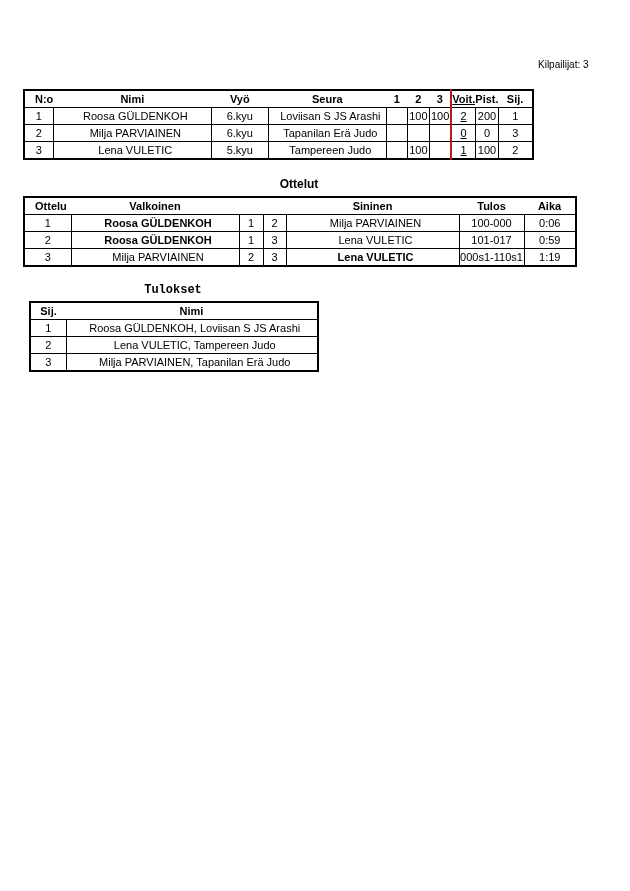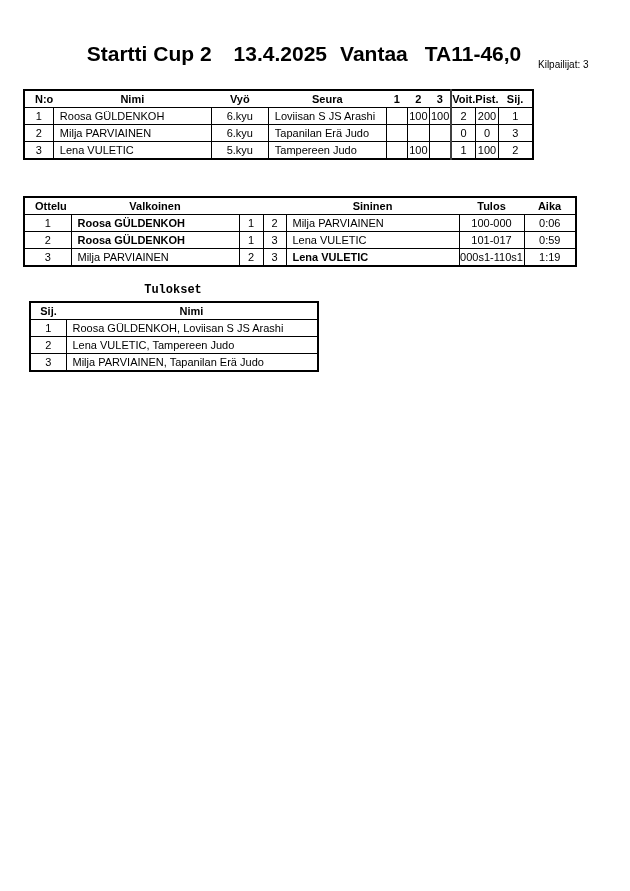--- a/index.html
+++ b/index.html
@@ -48,46 +48,40 @@
     font-size: 11px;
     height: 16px;
     padding: 0;
     overflow: hidden;
     white-space: nowrap;
     line-height: 16px;
   }
   td { border: 1px solid #000; }
   thead th { border: none; border-bottom: 1px solid #000; font-weight: bold; }
   .c { text-align: center; }
-  .l { text-align: left; padding-left: 6px; }
+  .l { text-align: center; padding-left: 6px; }
   .hl { text-align: left; padding-left: 10px; }
-  .thick-l { border-left: 2px solid #404040; }
+  .thick-l { border-left: 2px solid #b91c1c; text-decoration: underline; }
   .bold { font-weight: bold; }
   .normal { font-weight: normal; }
 
   
   .t-kilpailijat { top: 89px;  left: 23px; }
   .t-ottelut     { top: 196px; left: 23px; }
   .t-tulokset    { top: 301px; left: 29px; }
 
   .section-title { position: absolute; font-size: 12px; font-weight: bold; text-align: center; }
   .ottelut-title  { top: 177px; left: 23px; width: 552px; }
   .tulokset-title { top: 283px; left: 29px; width: 288px; font-family: Liberation Mono, monospace; }
 </style>
 </head>
 <body>
 
 <div class="page">
 
-  <div class="title">
-    <span>Startti Cup 2</span>
-    <span>13.4.2025</span>
-    <span>Vantaa</span>
-    <span>TA11-46,0</span>
-  </div>
   <div class="count">Kilpailijat: 3</div>
 
   <table class="t-kilpailijat">
     <colgroup>
       <col style="width:22px">
         <col style="width:158px">
         <col style="width:57px">
         <col style="width:118px">
       <col style="width:21px">
         <col style="width:22px">
@@ -143,20 +137,21 @@
         <td class="c"></td>
         <td class="c">100</td>
         <td class="c"></td>
         <td class="c thick-l">1</td>
         <td class="c">100</td>
         <td class="c">2</td>
       </tr>
     </tbody>
   </table>
 
+  <div class="section-title ottelut-title">Ottelut</div>
   <table class="t-ottelut">
     <colgroup>
       <col style="width:47px">
         <col style="width:168px">
         <col style="width:24px">
         <col style="width:23px">
       <col style="width:173px">
         <col style="width:65px">
         <col style="width:52px">
     </colgroup>

